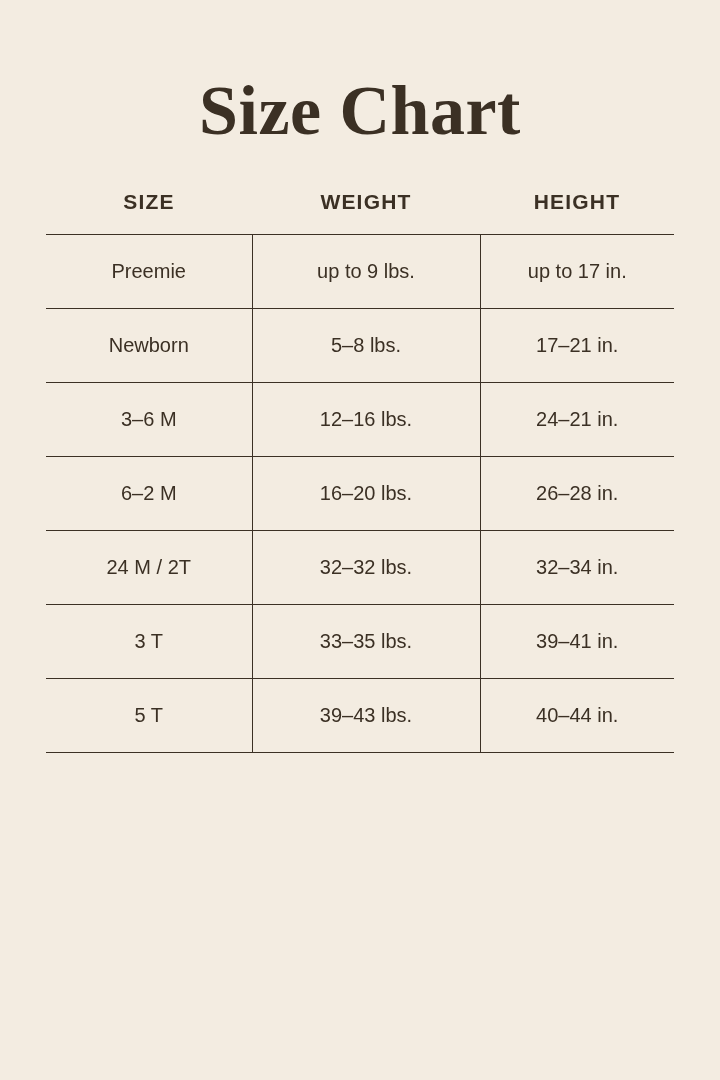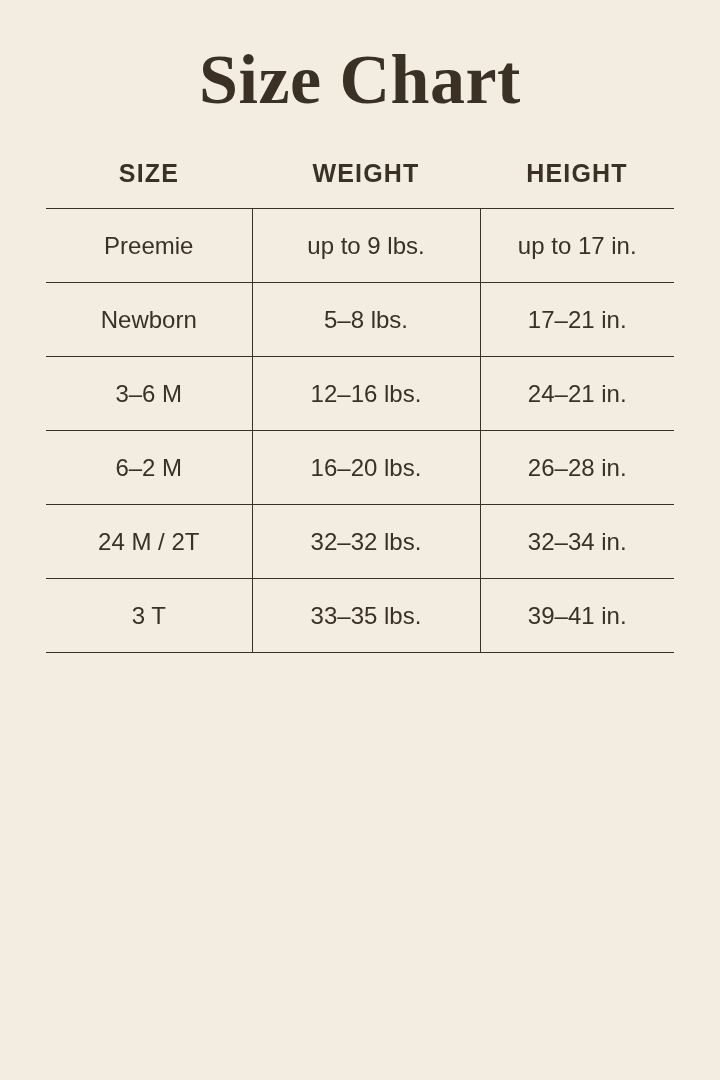--- a/index.html
+++ b/index.html
@@ -22,48 +22,48 @@
     box-sizing: border-box;
   }
   .title {
     text-align: center;
     font-family: "Liberation Serif", serif;
     font-weight: bold;
     font-size: 70px;
     letter-spacing: 0.5px;
     color: #3b3024;
     margin: 0;
-    padding-top: 45px;
+    padding-top: 76px;
     line-height: 1.0;
   }
   table.size-chart {
     width: 628px;
     margin: 44px auto 0 auto;
     border-collapse: collapse;
     table-layout: fixed;
   }
   table.size-chart col.c1 { width: 206px; }
   table.size-chart col.c2 { width: 228px; }
   table.size-chart col.c3 { width: 194px; }
 
   table.size-chart thead th {
     font-family: "Liberation Sans", sans-serif;
     font-weight: bold;
-    font-size: 25px;
+    font-size: 21px;
     letter-spacing: 1.2px;
     color: #3b3024;
     padding: 0 0 20px 0;
     text-align: center;
     border: none;
     background: transparent;
   }
   table.size-chart tbody td {
     font-family: "Liberation Sans", sans-serif;
     font-weight: normal;
-    font-size: 24px;
+    font-size: 20px;
     color: #3b3024;
     text-align: center;
     height: 74px;
     padding: 0 6px;
     border-top: 1.6px solid #3b3024;
     border-bottom: none;
     box-sizing: border-box;
   }
   table.size-chart tbody tr:last-child td {
     border-bottom: 1.6px solid #3b3024;
@@ -118,16 +118,21 @@
       <tr>
         <td class="col-size">24 M / 2T</td>
         <td class="col-weight">32–32 lbs.</td>
         <td class="col-height">32–34 in.</td>
       </tr>
       <tr>
         <td class="col-size">3 T</td>
         <td class="col-weight">33–35 lbs.</td>
         <td class="col-height">39–41 in.</td>
       </tr>
+      <tr>
+        <td class="col-size">5 T</td>
+        <td class="col-weight">39–43 lbs.</td>
+        <td class="col-height">40–44 in.</td>
+      </tr>
     </tbody>
   </table>
 
 </div>
 
 </body></html>

